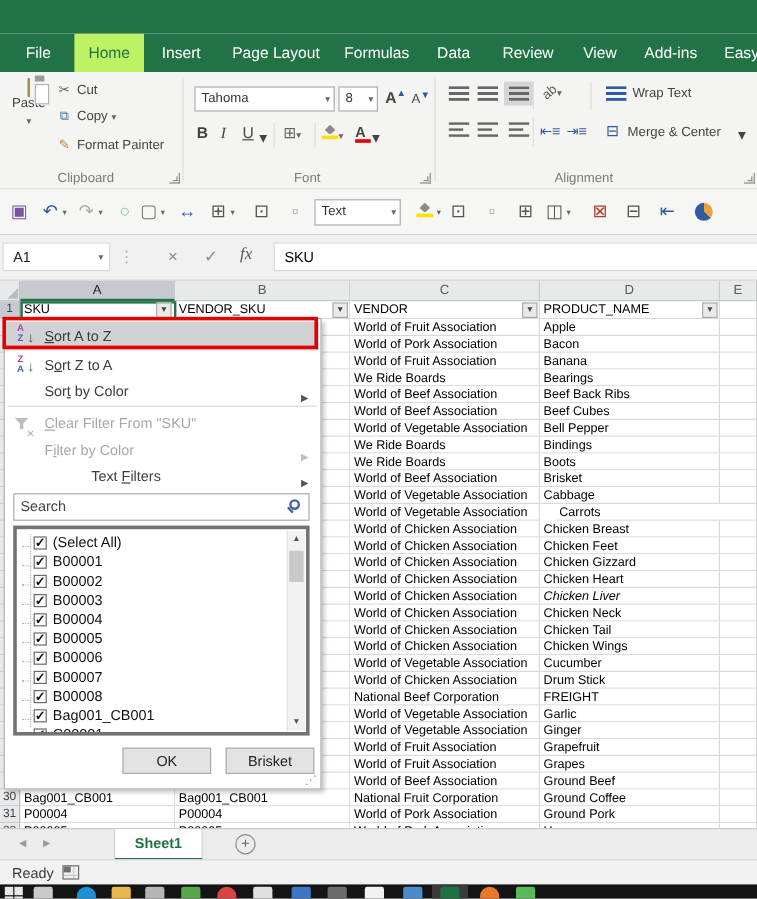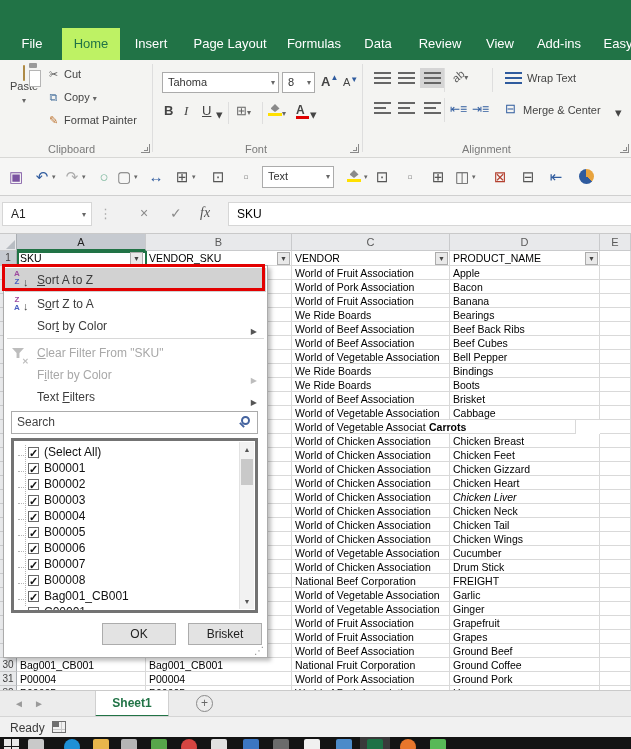--- a/index.html
+++ b/index.html
@@ -343,21 +343,21 @@
     <div class="rowhdr abs" style="top: 172px; height: 14px; line-height: 13px;"></div>
     <div class="cell abs" style="left: 17px; top: 172px; width: 129px; height: 14px;"></div>
     <div class="cell abs" style="left: 146px; top: 172px; width: 146px; height: 14px;"></div>
     <div class="cell abs" style="left: 292px; top: 172px; width: 158px; height: 14px;">World of Vegetable Association</div>
     <div class="cell abs" style="left: 450px; top: 172px; width: 150px; height: 14px;">Cabbage</div>
     <div class="cell abs" style="left: 600px; top: 172px; width: 31px; height: 14px;"></div>
     <div class="rowhdr abs" style="top: 186px; height: 14px; line-height: 13px;"></div>
     <div class="cell abs" style="left: 17px; top: 186px; width: 129px; height: 14px;"></div>
     <div class="cell abs" style="left: 146px; top: 186px; width: 146px; height: 14px;"></div>
     <div class="cell abs" style="left: 292px; top: 186px; width: 158px; height: 14px;">World of Vegetable Association</div>
-    <div class="cell abs" style="left: 426px; top: 186px; width: 150px; height: 14px; font-weight: bold;">Carrots</div>
+    <div class="cell abs" style="left: 463px; top: 186px; width: 150px; height: 14px;">Carrots</div>
     <div class="cell abs" style="left: 600px; top: 186px; width: 31px; height: 14px;"></div>
     <div class="rowhdr abs" style="top: 200px; height: 14px; line-height: 13px;"></div>
     <div class="cell abs" style="left: 17px; top: 200px; width: 129px; height: 14px;"></div>
     <div class="cell abs" style="left: 146px; top: 200px; width: 146px; height: 14px;"></div>
     <div class="cell abs" style="left: 292px; top: 200px; width: 158px; height: 14px;">World of Chicken Association</div>
     <div class="cell abs" style="left: 450px; top: 200px; width: 150px; height: 14px;">Chicken Breast</div>
     <div class="cell abs" style="left: 600px; top: 200px; width: 31px; height: 14px;"></div>
     <div class="rowhdr abs" style="top: 214px; height: 14px; line-height: 13px;"></div>
     <div class="cell abs" style="left: 17px; top: 214px; width: 129px; height: 14px;"></div>
     <div class="cell abs" style="left: 146px; top: 214px; width: 146px; height: 14px;"></div>
@@ -517,21 +517,21 @@
     </div>
     <div class="mi dis" style="top: 77px;">
       <div class="funnel"></div>
       <div class="funnelx">✕</div>
       <div class="mtxt"><u>C</u>lear Filter From "SKU"</div>
     </div>
     <div class="mi dis" style="top: 99px;">
       <div class="mtxt">F<u>i</u>lter by Color</div>
       <div class="sub">▶</div>
     </div>
-    <div class="mi" style="top: 121px;">
+    <div class="mi" style="top: 121px; margin-left: 39px;">
       <div class="mtxt">Text <u>F</u>ilters</div>
       <div class="sub">▶</div>
     </div>
     <div class="msep" style="top: 72px;"></div>
   </div>
 <div class="abs" id="redrect"></div>
 
 <div class="abs" id="tabbar">
   <span class="navarr" style="left:14px;">◄</span>
   <span class="navarr" style="left:34px;">►</span>

